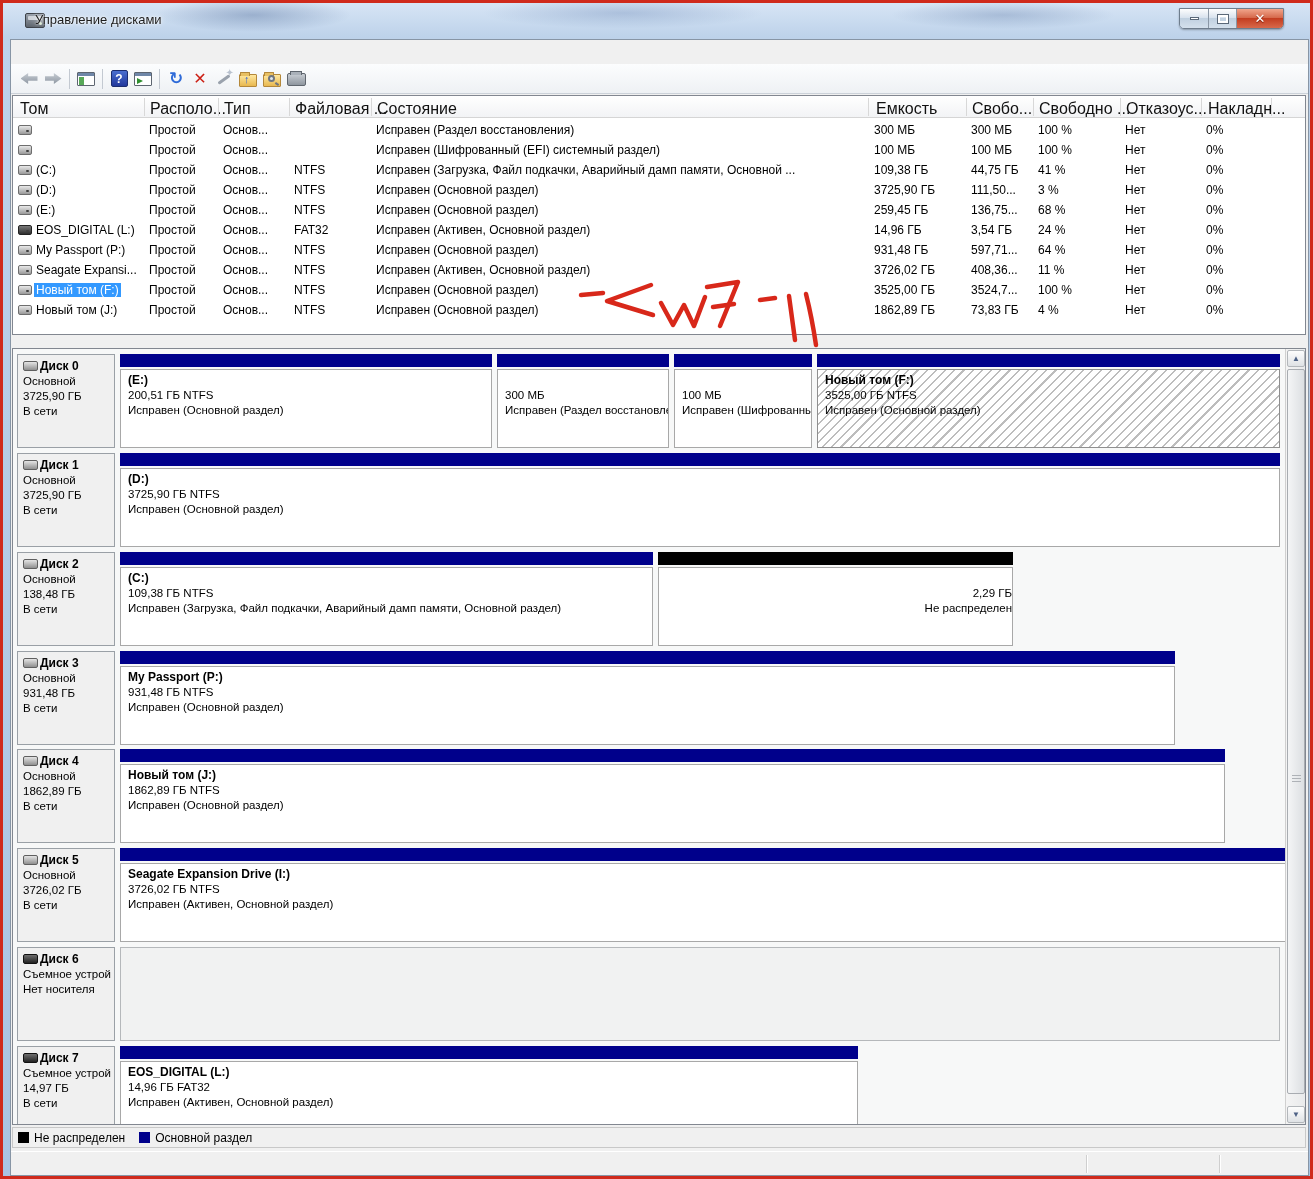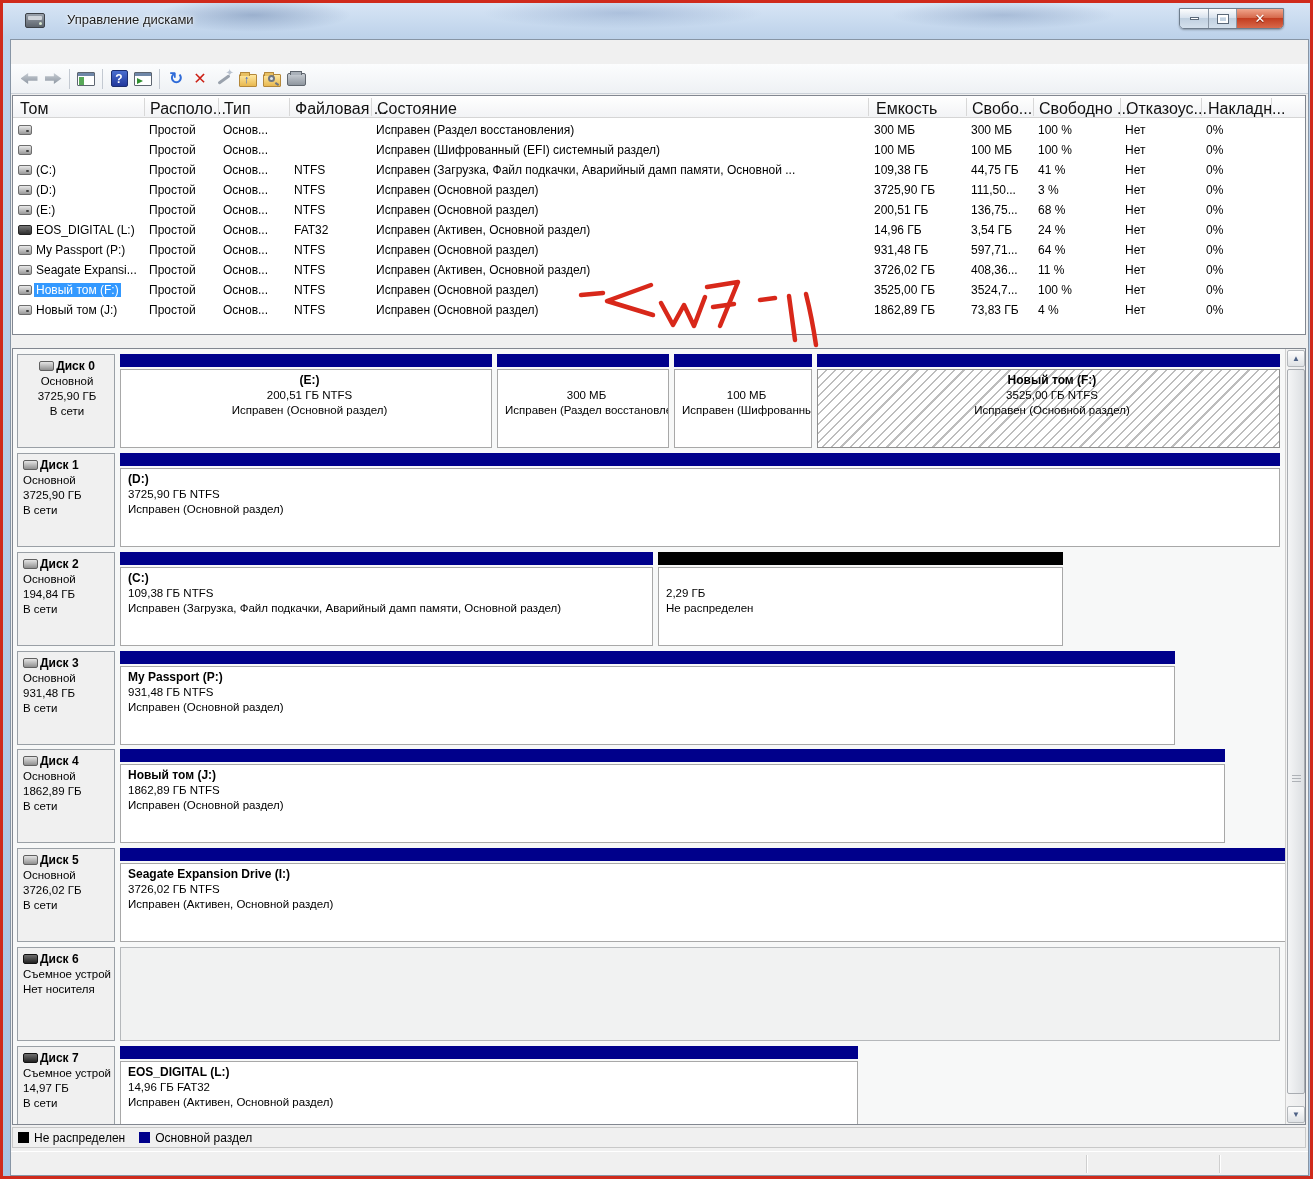--- a/index.html
+++ b/index.html
@@ -12,21 +12,21 @@
        radial-gradient(140px 24px at 250px 12px, rgba(60,90,140,.35), transparent 70%),
        radial-gradient(200px 22px at 620px 10px, rgba(90,120,170,.30), transparent 70%),
        radial-gradient(160px 20px at 1000px 12px, rgba(70,100,150,.28), transparent 70%),
        linear-gradient(to bottom,#d7e5f5 0,#bdd2ea 34px,#a9c4e2 100%);}
   
   #titlebar{position:absolute;left:0;top:0;width:100%;height:35px;}
   #title-icon{position:absolute;left:22px;top:10px;width:20px;height:15px;background:linear-gradient(#9aa2ac,#5d646d);
      border:1px solid #3c4148;border-radius:2px;}
   #title-icon:before{content:"";position:absolute;left:2px;top:2px;width:14px;height:4px;background:#cfd4da;border-radius:1px;}
   #title-icon:after{content:"";position:absolute;right:2px;bottom:2px;width:3px;height:3px;background:#d8e8d0;border-radius:50%;}
-  #title-text{position:absolute;left:64px;top:9px;font-size:13px;color:#1c1c1c;text-shadow:0 0 6px #fff,0 0 2px #fff;}
+  #title-text{position:absolute;left:32px;top:9px;font-size:13px;color:#1c1c1c;text-shadow:0 0 6px #fff,0 0 2px #fff;}
   #winbtns{position:absolute;top:5px;left:1176px;height:21px;display:flex;border-radius:0 0 5px 5px;overflow:hidden;
      border:1px solid #6e7d8d;box-shadow:0 1px 2px rgba(0,0,0,.3);}
   .wbtn{height:100%;display:flex;align-items:center;justify-content:center;
      background:linear-gradient(#fdfdfd,#d9e3ee 45%,#bfcfdf 46%,#d4e0ec);border-right:1px solid #8a97a5;color:#3a4756;}
   .wbtn:last-child{border-right:none;}
   #btn-min{width:29px;} #btn-max{width:28px;}
   #btn-close{width:46px;background:linear-gradient(#f1a58b,#d66a4d 45%,#c23a1d 46%,#d8684a);color:#fff;font-weight:bold;}
   #btn-min .bar{width:9px;height:3px;background:#fff;border:1px solid #5a6878;}
   #btn-max .box{width:10px;height:8px;border:2px solid #fff;outline:1px solid #5a6878;background:transparent;}
   #btn-close span{font-size:13px;text-shadow:0 1px 1px #7e1d09;}
@@ -256,21 +256,21 @@
           <span class="vcell" style="left: 1112px; width: 95px;">Нет</span>
           <span class="vcell" style="left: 1193px; width: 95px;">0%</span>
         </div>
         <div class="vrow" style="top: 104px;">
           <span class="vol-ico"></span>
           <span class="vname">(E:)</span>
           <span class="vcell" style="left: 136px; width: 95px;">Простой</span>
           <span class="vcell" style="left: 210px; width: 95px;">Основ...</span>
           <span class="vcell" style="left: 281px; width: 95px;">NTFS</span>
           <span class="vcell" style="left: 363px; width: 490px;">Исправен (Основной раздел)</span>
-          <span class="vcell" style="left: 861px; width: 95px;">200,51 ГБ</span>
+          <span class="vcell" style="left: 861px; width: 95px;">259,45 ГБ</span>
           <span class="vcell" style="left: 958px; width: 95px;">136,75...</span>
           <span class="vcell" style="left: 1025px; width: 95px;">68 %</span>
           <span class="vcell" style="left: 1112px; width: 95px;">Нет</span>
           <span class="vcell" style="left: 1193px; width: 95px;">0%</span>
         </div>
         <div class="vrow" style="top: 124px;">
           <span class="vol-ico dark"></span>
           <span class="vname">EOS_DIGITAL (L:)</span>
           <span class="vcell" style="left: 136px; width: 95px;">Простой</span>
           <span class="vcell" style="left: 210px; width: 95px;">Основ...</span>
@@ -332,21 +332,21 @@
           <span class="vcell" style="left: 958px; width: 95px;">73,83 ГБ</span>
           <span class="vcell" style="left: 1025px; width: 95px;">4 %</span>
           <span class="vcell" style="left: 1112px; width: 95px;">Нет</span>
           <span class="vcell" style="left: 1193px; width: 95px;">0%</span>
         </div>
       </div>
   </div>
 
   <div id="botpane">
     <div id="diskrows">
-        <div class="disk-row" style="top: 5px; text-align: center;">
+        <div class="disk-row" style="top: 5px;">
           <div class="disk-label">
             <div class="dname"><span class="disk-ico"></span>Диск 0</div>
             <div class="dline">Основной</div>
             <div class="dline">3725,90 ГБ</div>
             <div class="dline">В сети</div>
           </div>
           <div class="part" style="left: 107px; width: 372px;">
             <div class="bar"></div>
             <div class="pbox">
               <div class="pname">(E:)</div>
@@ -392,32 +392,32 @@
               <div class="pname">(D:)</div>
               <div class="pline">3725,90 ГБ NTFS</div>
               <div class="pline">Исправен (Основной раздел)</div>
             </div>
           </div>
         </div>
         <div class="disk-row" style="top: 203px;">
           <div class="disk-label">
             <div class="dname"><span class="disk-ico"></span>Диск 2</div>
             <div class="dline">Основной</div>
-            <div class="dline">194,84 ГБ</div>
+            <div class="dline">138,48 ГБ</div>
             <div class="dline">В сети</div>
           </div>
           <div class="part" style="left: 107px; width: 533px;">
             <div class="bar"></div>
             <div class="pbox">
               <div class="pname">(C:)</div>
               <div class="pline">109,38 ГБ NTFS</div>
               <div class="pline">Исправен (Загрузка, Файл подкачки, Аварийный дамп памяти, Основной раздел)</div>
             </div>
           </div>
-          <div class="part" style="left: 645px; width: 405px;">
+          <div class="part" style="left: 645px; width: 355px; text-align: right;">
             <div class="bar unalloc"></div>
             <div class="pbox">
               <div class="pname"></div>
               <div class="pline">2,29 ГБ</div>
               <div class="pline">Не распределен</div>
             </div>
           </div>
         </div>
         <div class="disk-row" style="top: 302px;">
           <div class="disk-label">

